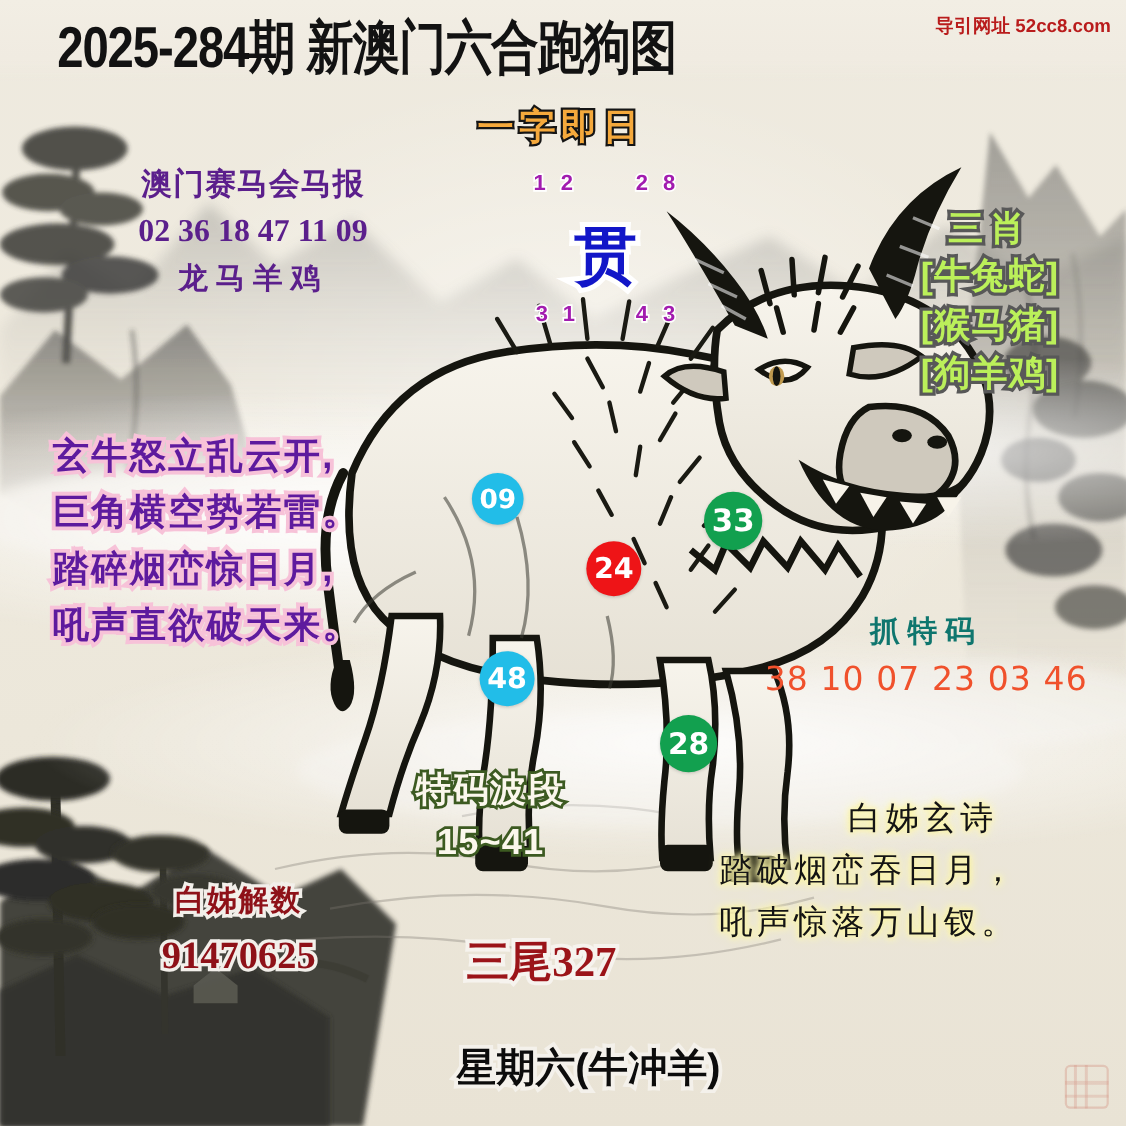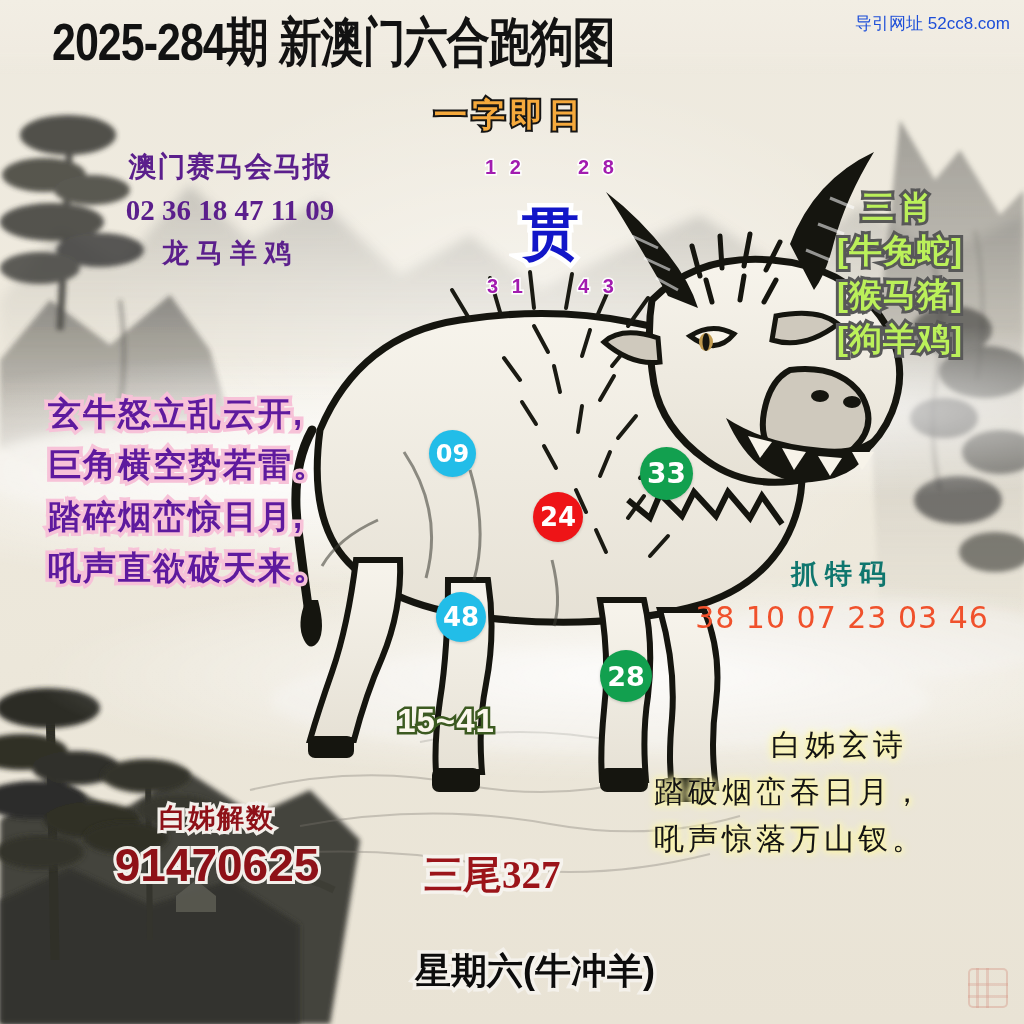--- a/index.html
+++ b/index.html
@@ -39,21 +39,21 @@
     position:absolute; left:52px; top:8px;
     font-size:43px; font-weight:700; letter-spacing:-1px;
     color:#121212;
     font-family:"Liberation Sans","DejaVu Sans",sans-serif;
     white-space:nowrap;
     transform: scaleY(1.22);
     transform-origin: left top;
   }
   .watermark {
     position:absolute; right:14px; top:12px;
-    font-size:17px; font-weight:400; color:#1d4ed8;
+    font-size:17px; font-weight:700; color:#b91c1c;
     white-space:nowrap;
   }
 
   
   .ot { white-space: nowrap; position:absolute; font-weight:700; line-height:1.18; }
 
   
   .yizi {
     left:434px; top:96px;
     font-size:33px; color:#F5A93C;
@@ -130,22 +130,22 @@
   .bd-range { font-size:33px; margin-top:6px; letter-spacing:1px; }
 
   
   .jieshu { position:absolute; left:92px; top:800px; width:250px; text-align:center; }
   .jieshu div {
     font-weight:700; color:#8E1118;
     -webkit-text-stroke: 6px #F2EFEA; paint-order: stroke fill;
     white-space:nowrap;
   }
   .js-title { font-size:27px; letter-spacing:2px; }
-  .js-nums  { font-size:46px; margin-top:2px; font-weight:400;
-              font-family:Liberation Sans, sans-serif; }
+  .js-nums  { font-size:35px; margin-top:13px; font-weight:400;
+              font-family:Liberation Serif, serif; }
 
   
   .sanwei {
     left:424px; top:852px;
     font-size:39px; color:#9B1419;
     -webkit-text-stroke: 7px #F6F3EE; paint-order: stroke fill;
     font-family:"Liberation Serif","DejaVu Serif",serif;
   }
 
   
@@ -434,20 +434,21 @@
     <div class="zn">38 10 07 23 03 46</div>
   </div>
 
   <div class="poem-right">
     <div class="pr-title">白姊玄诗</div>
     <div>踏破烟峦吞日月，</div>
     <div>吼声惊落万山钗。</div>
   </div>
 
   <div class="bodu">
+    <div class="bd-title">特码波段</div>
     <div class="bd-range">15~41</div>
   </div>
 
   <div class="jieshu">
     <div class="js-title">白姊解数</div>
     <div class="js-nums">91470625</div>
   </div>
 
   <div class="ot sanwei">三尾327</div>
 

